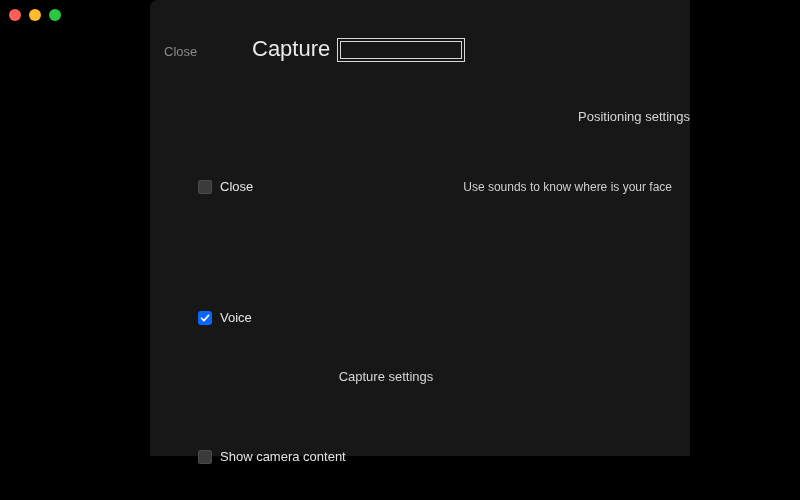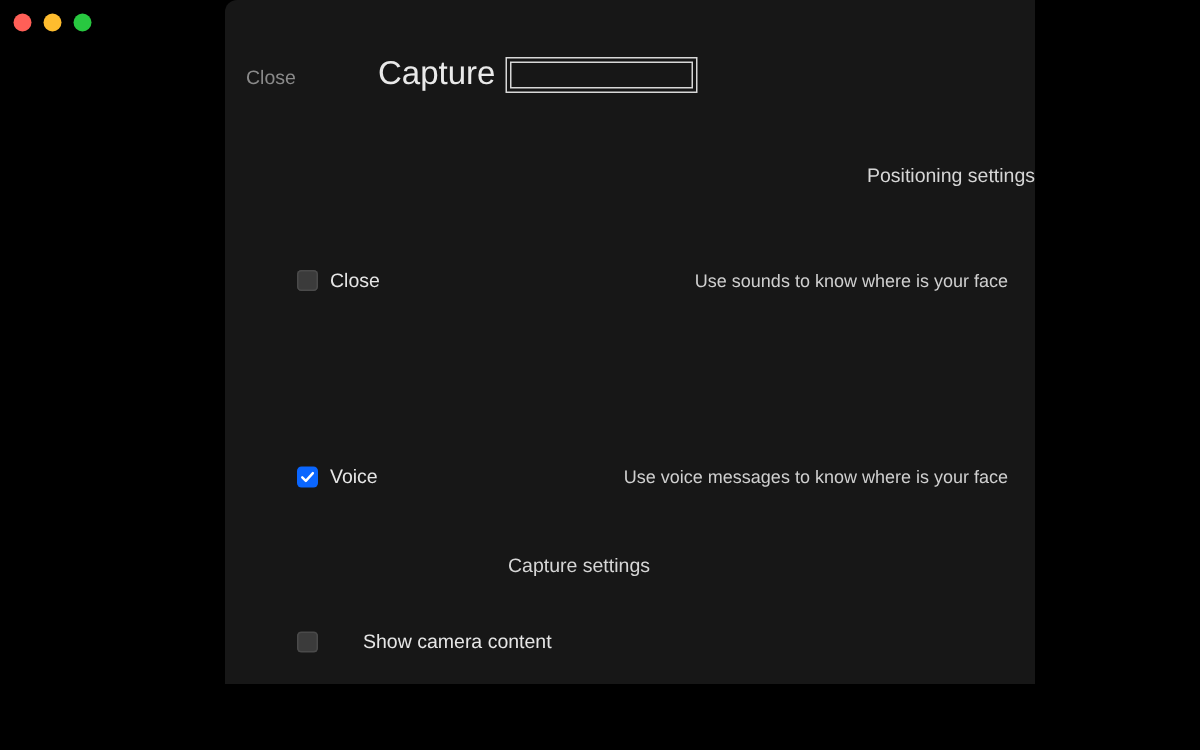--- a/index.html
+++ b/index.html
@@ -90,21 +90,21 @@
 
     .row {
       position: absolute;
       left: 198px;
       right: 128px;
       display: flex;
       align-items: center;
     }
     .row1 { top: 179px; }
     .row2 { top: 289px; margin-top: 21px; }
-    .row3 { top: 420px; gap: 22px; }
+    .row3 { top: 449px; }
 
     .checkbox {
       width: 14px;
       height: 14px;
       border-radius: 3px;
       margin-right: 8px;
       flex: 0 0 auto;
       position: relative;
     }
     .checkbox.unchecked {
@@ -165,21 +165,20 @@
     <div class="row-desc">Use sounds to know where is your face</div>
   </div>
 
   <div class="row row2">
     <div class="checkbox checked">
       <svg viewBox="0 0 10 10">
         <path d="M1.5 5.2 L3.9 7.6 L8.6 2.4" stroke="#ffffff" stroke-width="1.6" fill="none" stroke-linecap="round" stroke-linejoin="round"></path>
       </svg>
     </div>
     <div class="row-label">Voice</div>
-    <div class="row-desc">Use voice messages to know where is your face</div>
   </div>
 
   <div class="section-header sh2">Capture settings</div>
 
   <div class="row row3">
     <div class="checkbox unchecked"></div>
     <div class="row-label">Show camera content</div>
   </div>
 
 </div>

